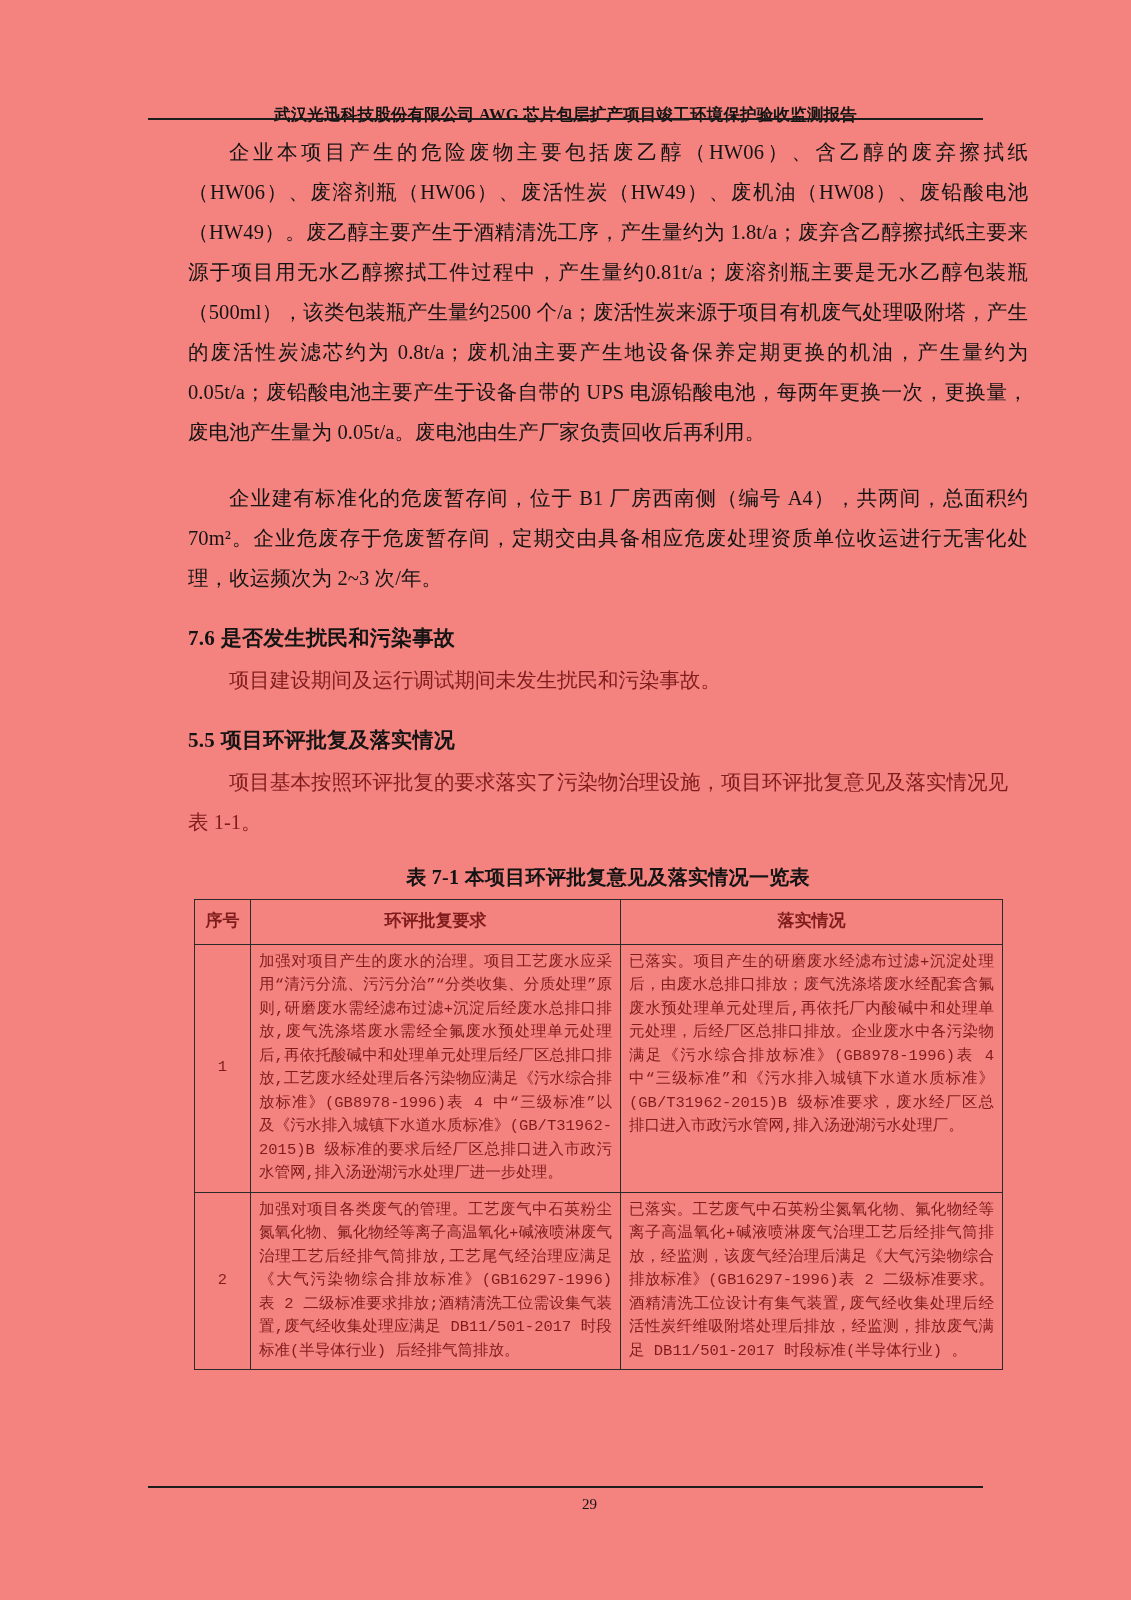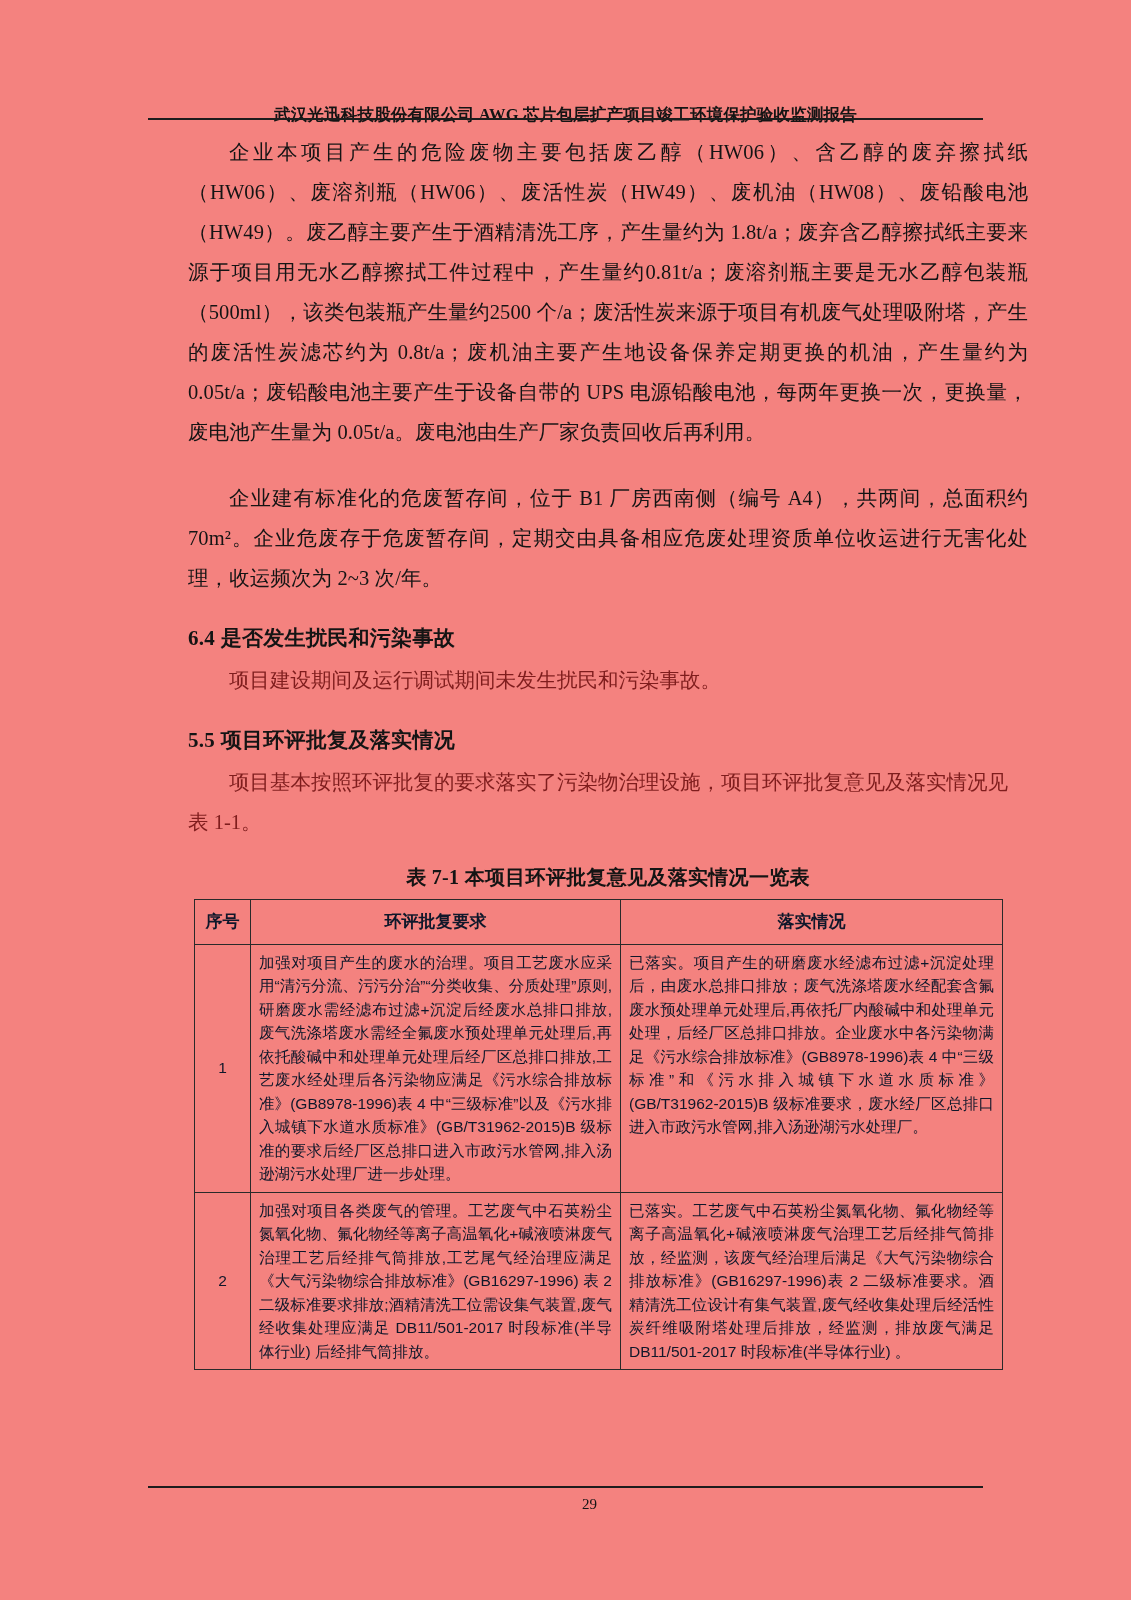--- a/index.html
+++ b/index.html
@@ -92,22 +92,22 @@
     width: 808px;
     margin-left: 6px;
     table-layout: fixed;
   }
   table.main-table td, table.main-table th {
     border: 1.4px solid #2a2a2a;
     vertical-align: middle;
     padding: 6px 8px;
     font-size: 15.5px;
     line-height: 23.5px;
-    color: #0f172a;
-    font-family: Liberation Sans, sans-serif;
+    color: #7f1d1d;
+    font-family: Liberation Mono, monospace;
   }
   table.main-table th {
     text-align: center;
     font-weight: bold;
     font-size: 17px;
     padding: 10px 6px;
   }
   .col-no { width: 56px; }
   .col-req { width: 370px; }
   .col-impl { width: 382px; }
@@ -150,21 +150,21 @@
 
   <div class="header">武汉光迅科技股份有限公司 AWG 芯片包层扩产项目竣工环境保护验收监测报告</div>
   <div class="header-rule"></div>
 
   <div class="content">
 
     <p class="body-text">企业本项目产生的危险废物主要包括废乙醇（HW06）、含乙醇的废弃擦拭纸（HW06）、废溶剂瓶（HW06）、废活性炭（HW49）、废机油（HW08）、废铅酸电池（HW49）。废乙醇主要产生于酒精清洗工序，产生量约为 1.8t/a；废弃含乙醇擦拭纸主要来源于项目用无水乙醇擦拭工件过程中，产生量约0.81t/a；废溶剂瓶主要是无水乙醇包装瓶（500ml），该类包装瓶产生量约2500 个/a；废活性炭来源于项目有机废气处理吸附塔，产生的废活性炭滤芯约为 0.8t/a；废机油主要产生地设备保养定期更换的机油，产生量约为 0.05t/a；废铅酸电池主要产生于设备自带的 UPS 电源铅酸电池，每两年更换一次，更换量，废电池产生量为 0.05t/a。废电池由生产厂家负责回收后再利用。</p>
 
     <p class="body-text second">企业建有标准化的危废暂存间，位于 B1 厂房西南侧（编号 A4），共两间，总面积约70m²。企业危废存于危废暂存间，定期交由具备相应危废处理资质单位收运进行无害化处理，收运频次为 2~3 次/年。</p>
 
-    <h2 class="section-heading">6.4 是否发生扰民和污染事故</h2>
+    <h2 class="section-heading">7.6 是否发生扰民和污染事故</h2>
     <p class="sub-text">项目建设期间及运行调试期间未发生扰民和污染事故。</p>
 
     <h2 class="section-heading">5.5 项目环评批复及落实情况</h2>
     <p class="sub-text">项目基本按照环评批复的要求落实了污染物治理设施，项目环评批复意见及落实情况见表 1-1。</p>
 
     <div class="table-title">表 7-1  本项目环评批复意见及落实情况一览表</div>
 
     <table class="main-table">
       <colgroup>
         <col class="col-no">

